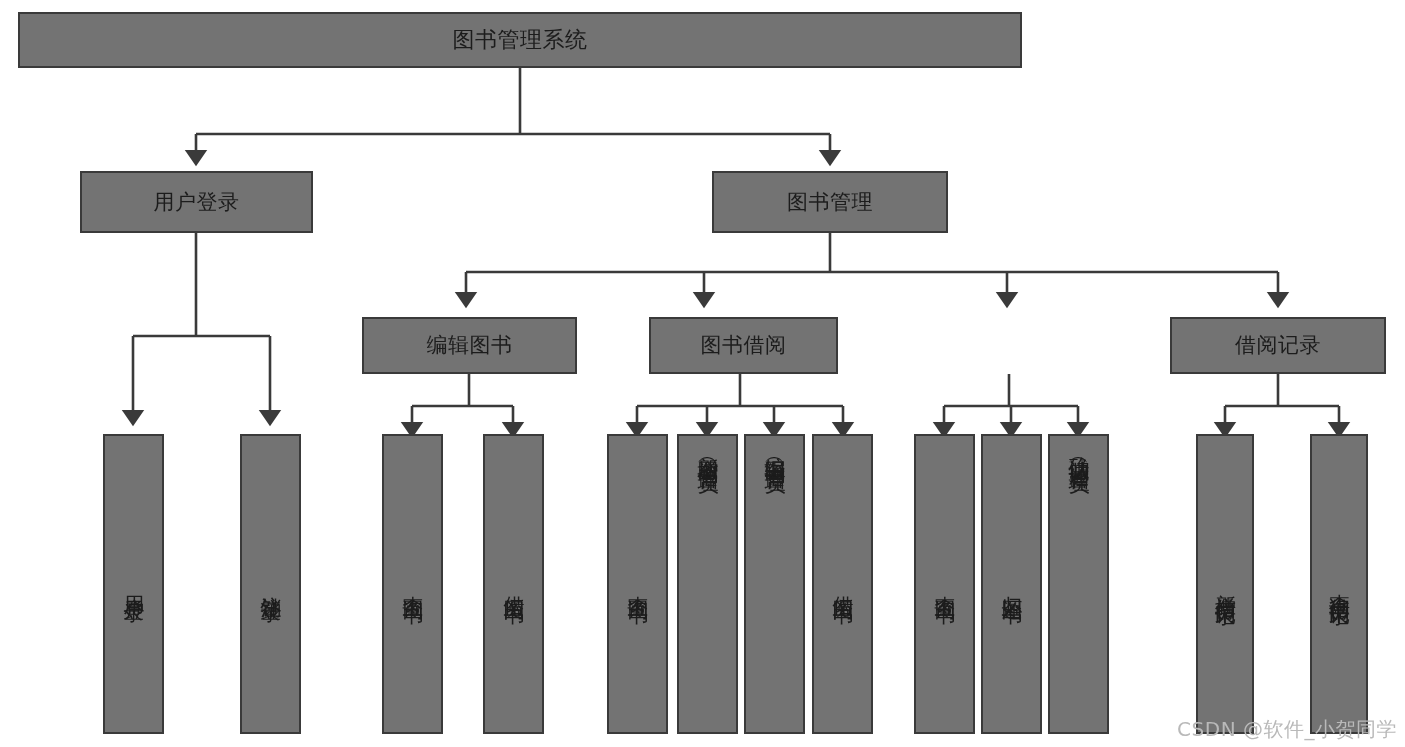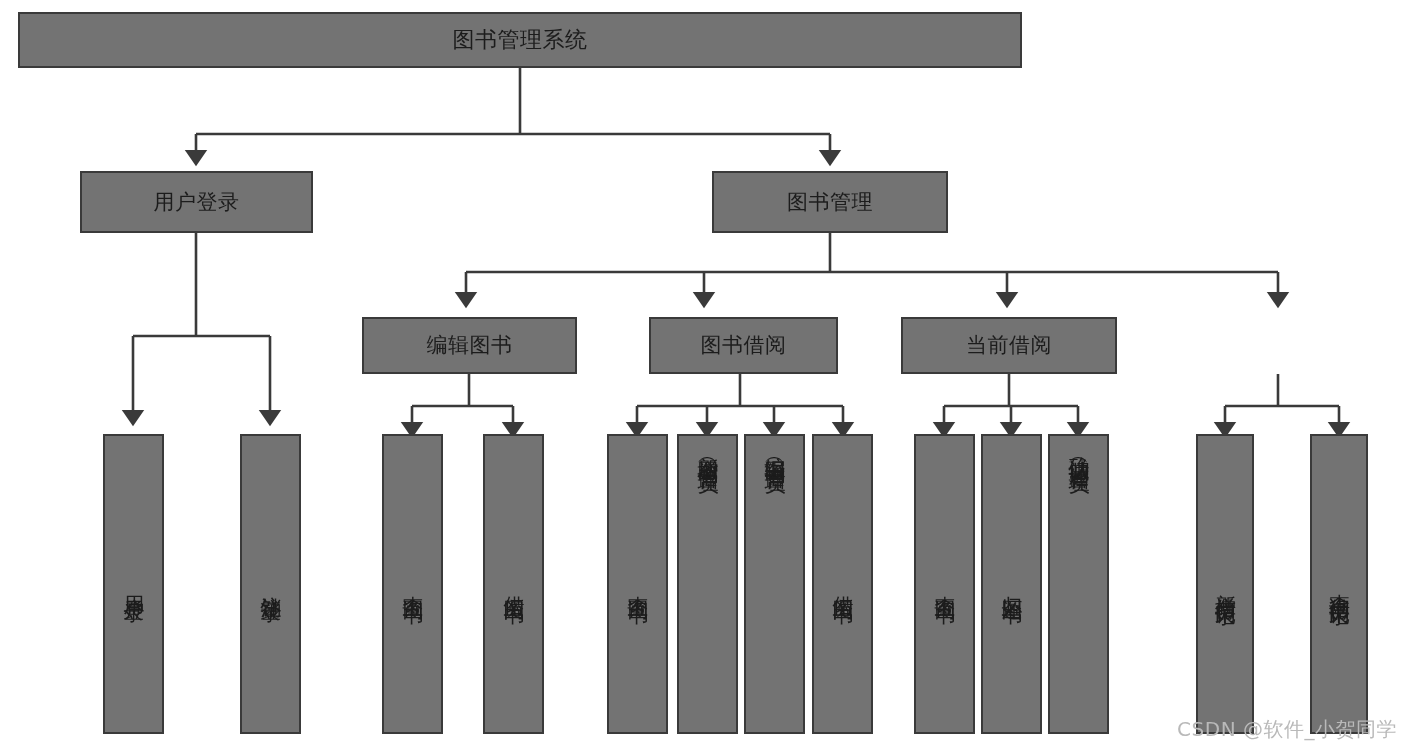--- a/index.html
+++ b/index.html
@@ -140,22 +140,22 @@
   <div class="node horiz" style="left:712px; top:171px; width:236px; height:62px;">
     <span class="lbl">图书管理</span>
   </div>
 
   <div class="node horiz" style="left:362px; top:317px; width:215px; height:57px;">
     <span class="lbl">编辑图书</span>
   </div>
   <div class="node horiz" style="left:649px; top:317px; width:189px; height:57px;">
     <span class="lbl">图书借阅</span>
   </div>
-  <div class="node horiz" style="left:901px; top:317px; width:216px; height:57px;">
-    <span class="lbl">当前借阅</span>
+  <div class="node horiz" style="left:1170px; top:317px; width:216px; height:57px;">
+    <span class="lbl">借阅记录</span>
   </div>
 
   <div class="node vert centered" style="left:103px; top:434px; width:61px; height:300px;">
     <span class="lbl">用户登录</span>
   </div>
   <div class="node vert centered" style="left:240px; top:434px; width:61px; height:300px;">
     <span class="lbl">注销登录</span>
   </div>
 
   <div class="node vert centered" style="left:382px; top:434px; width:61px; height:300px;">

